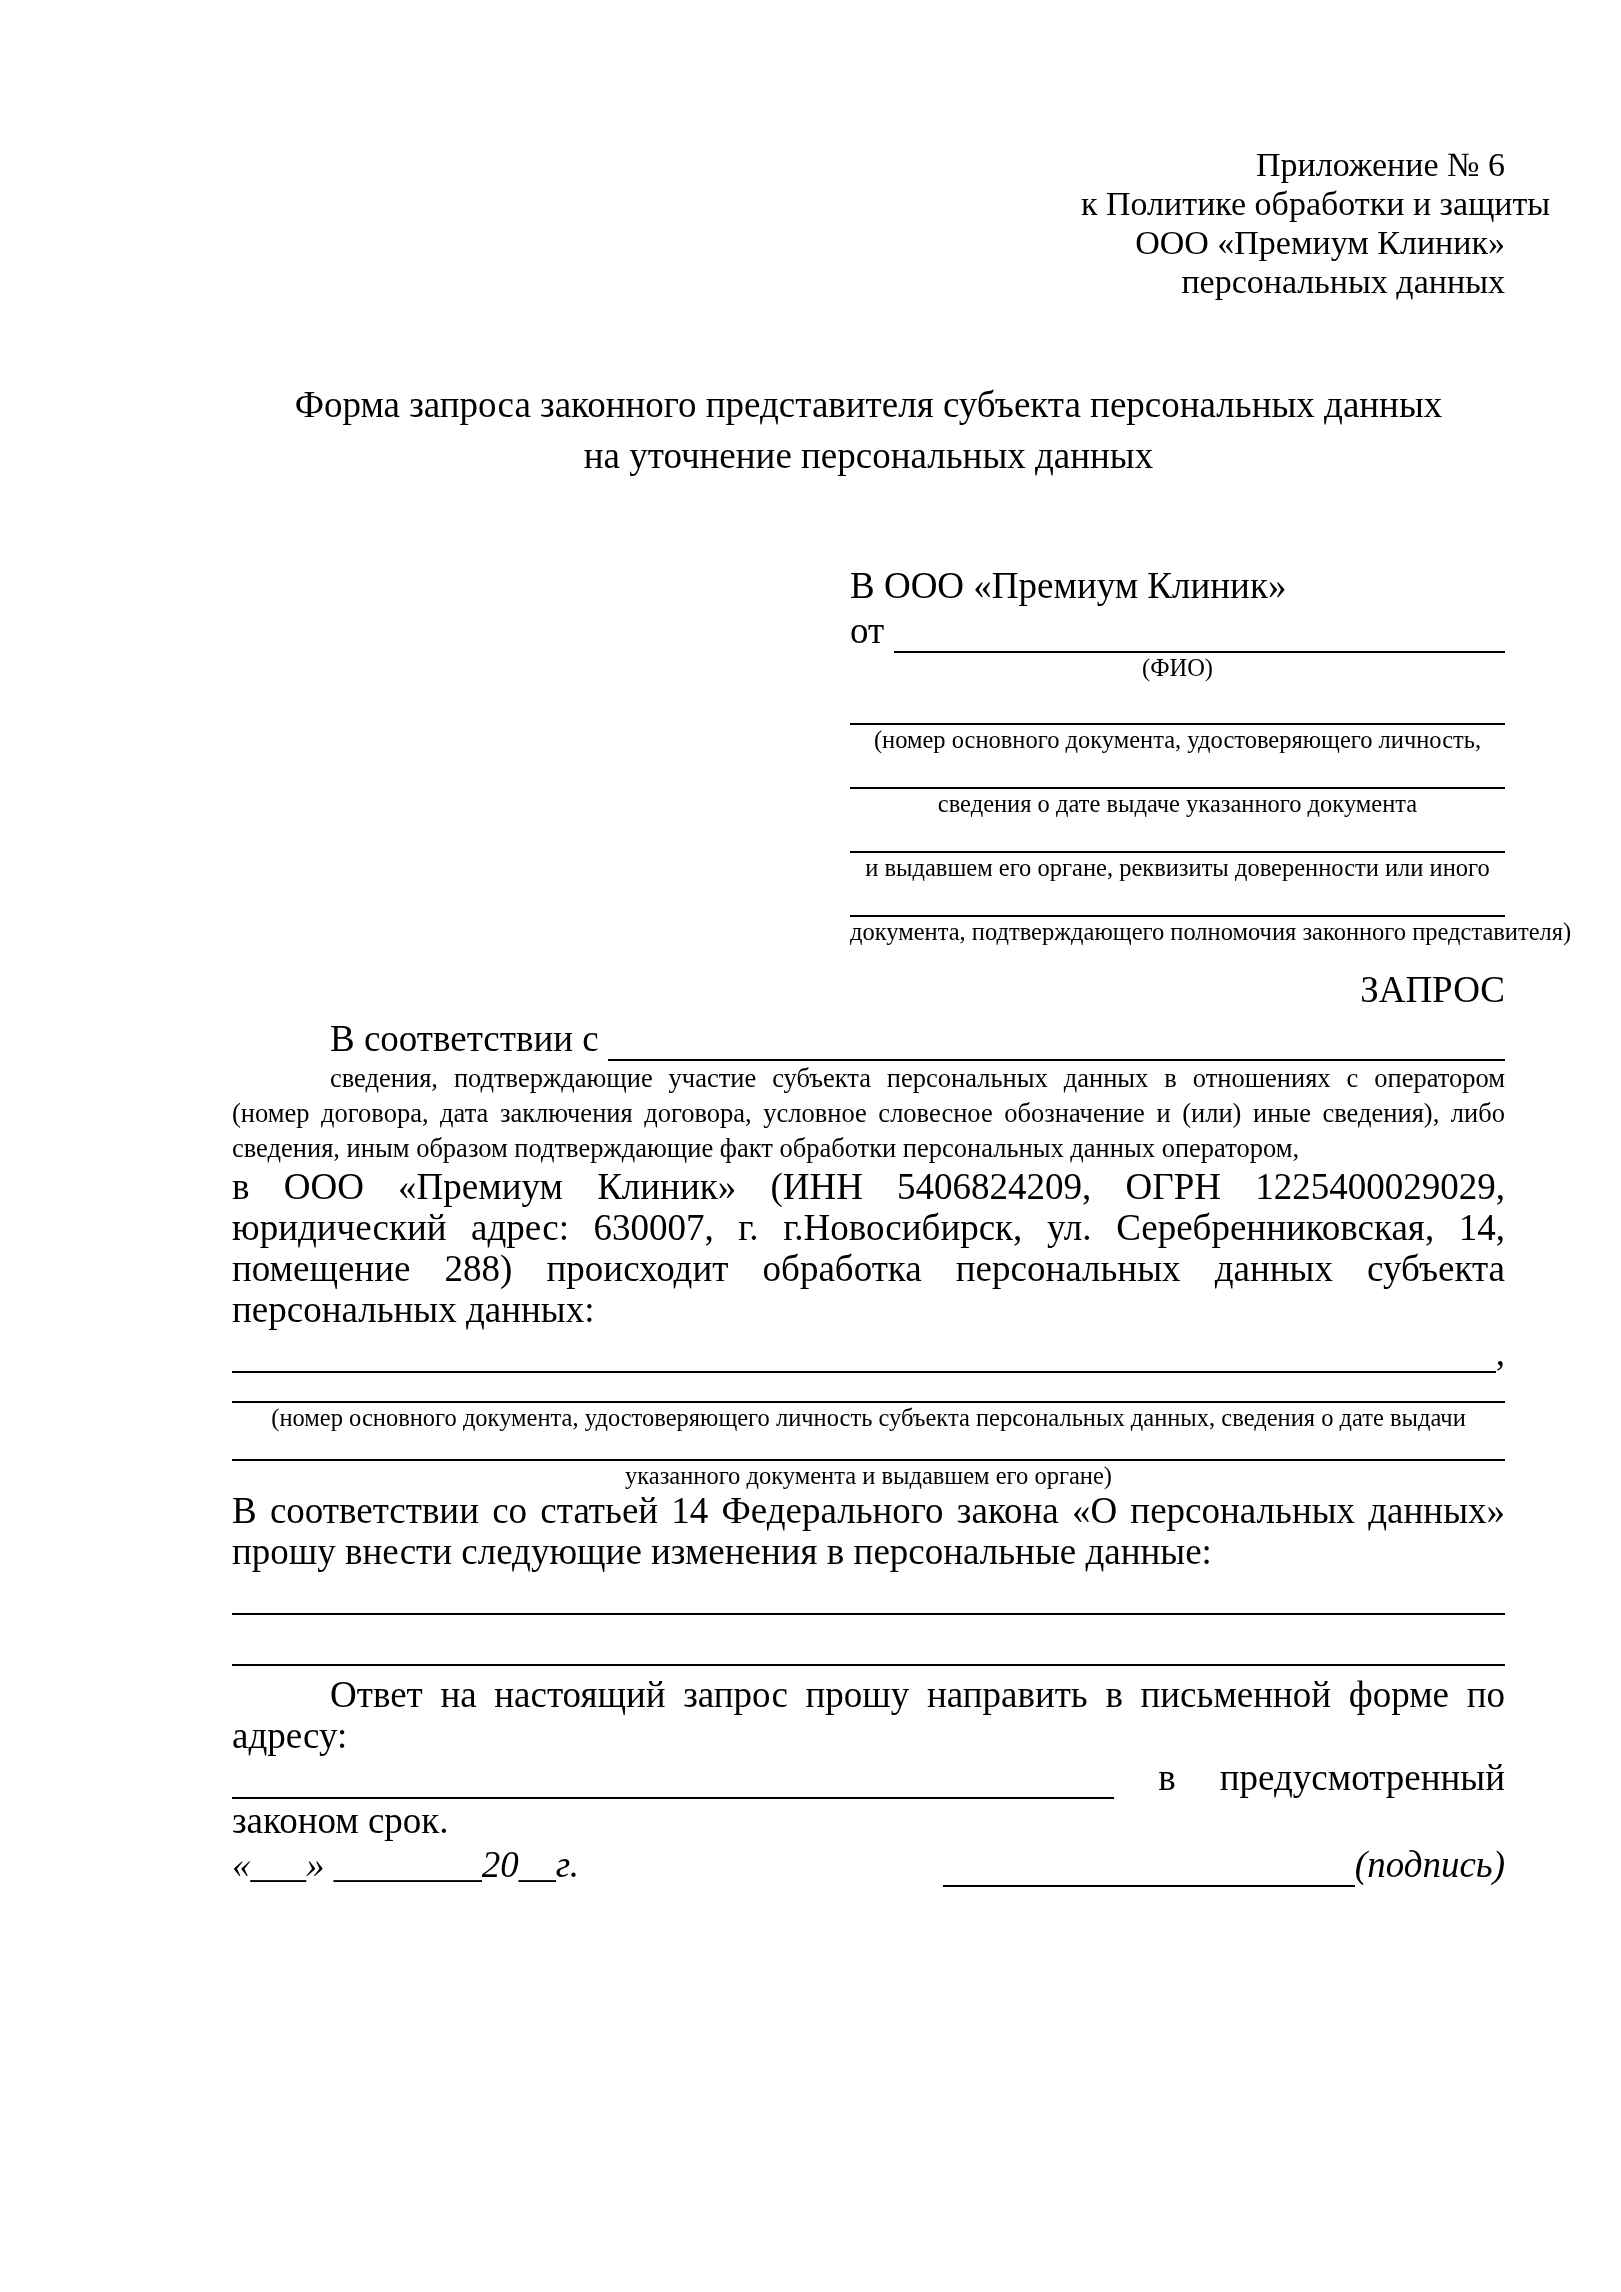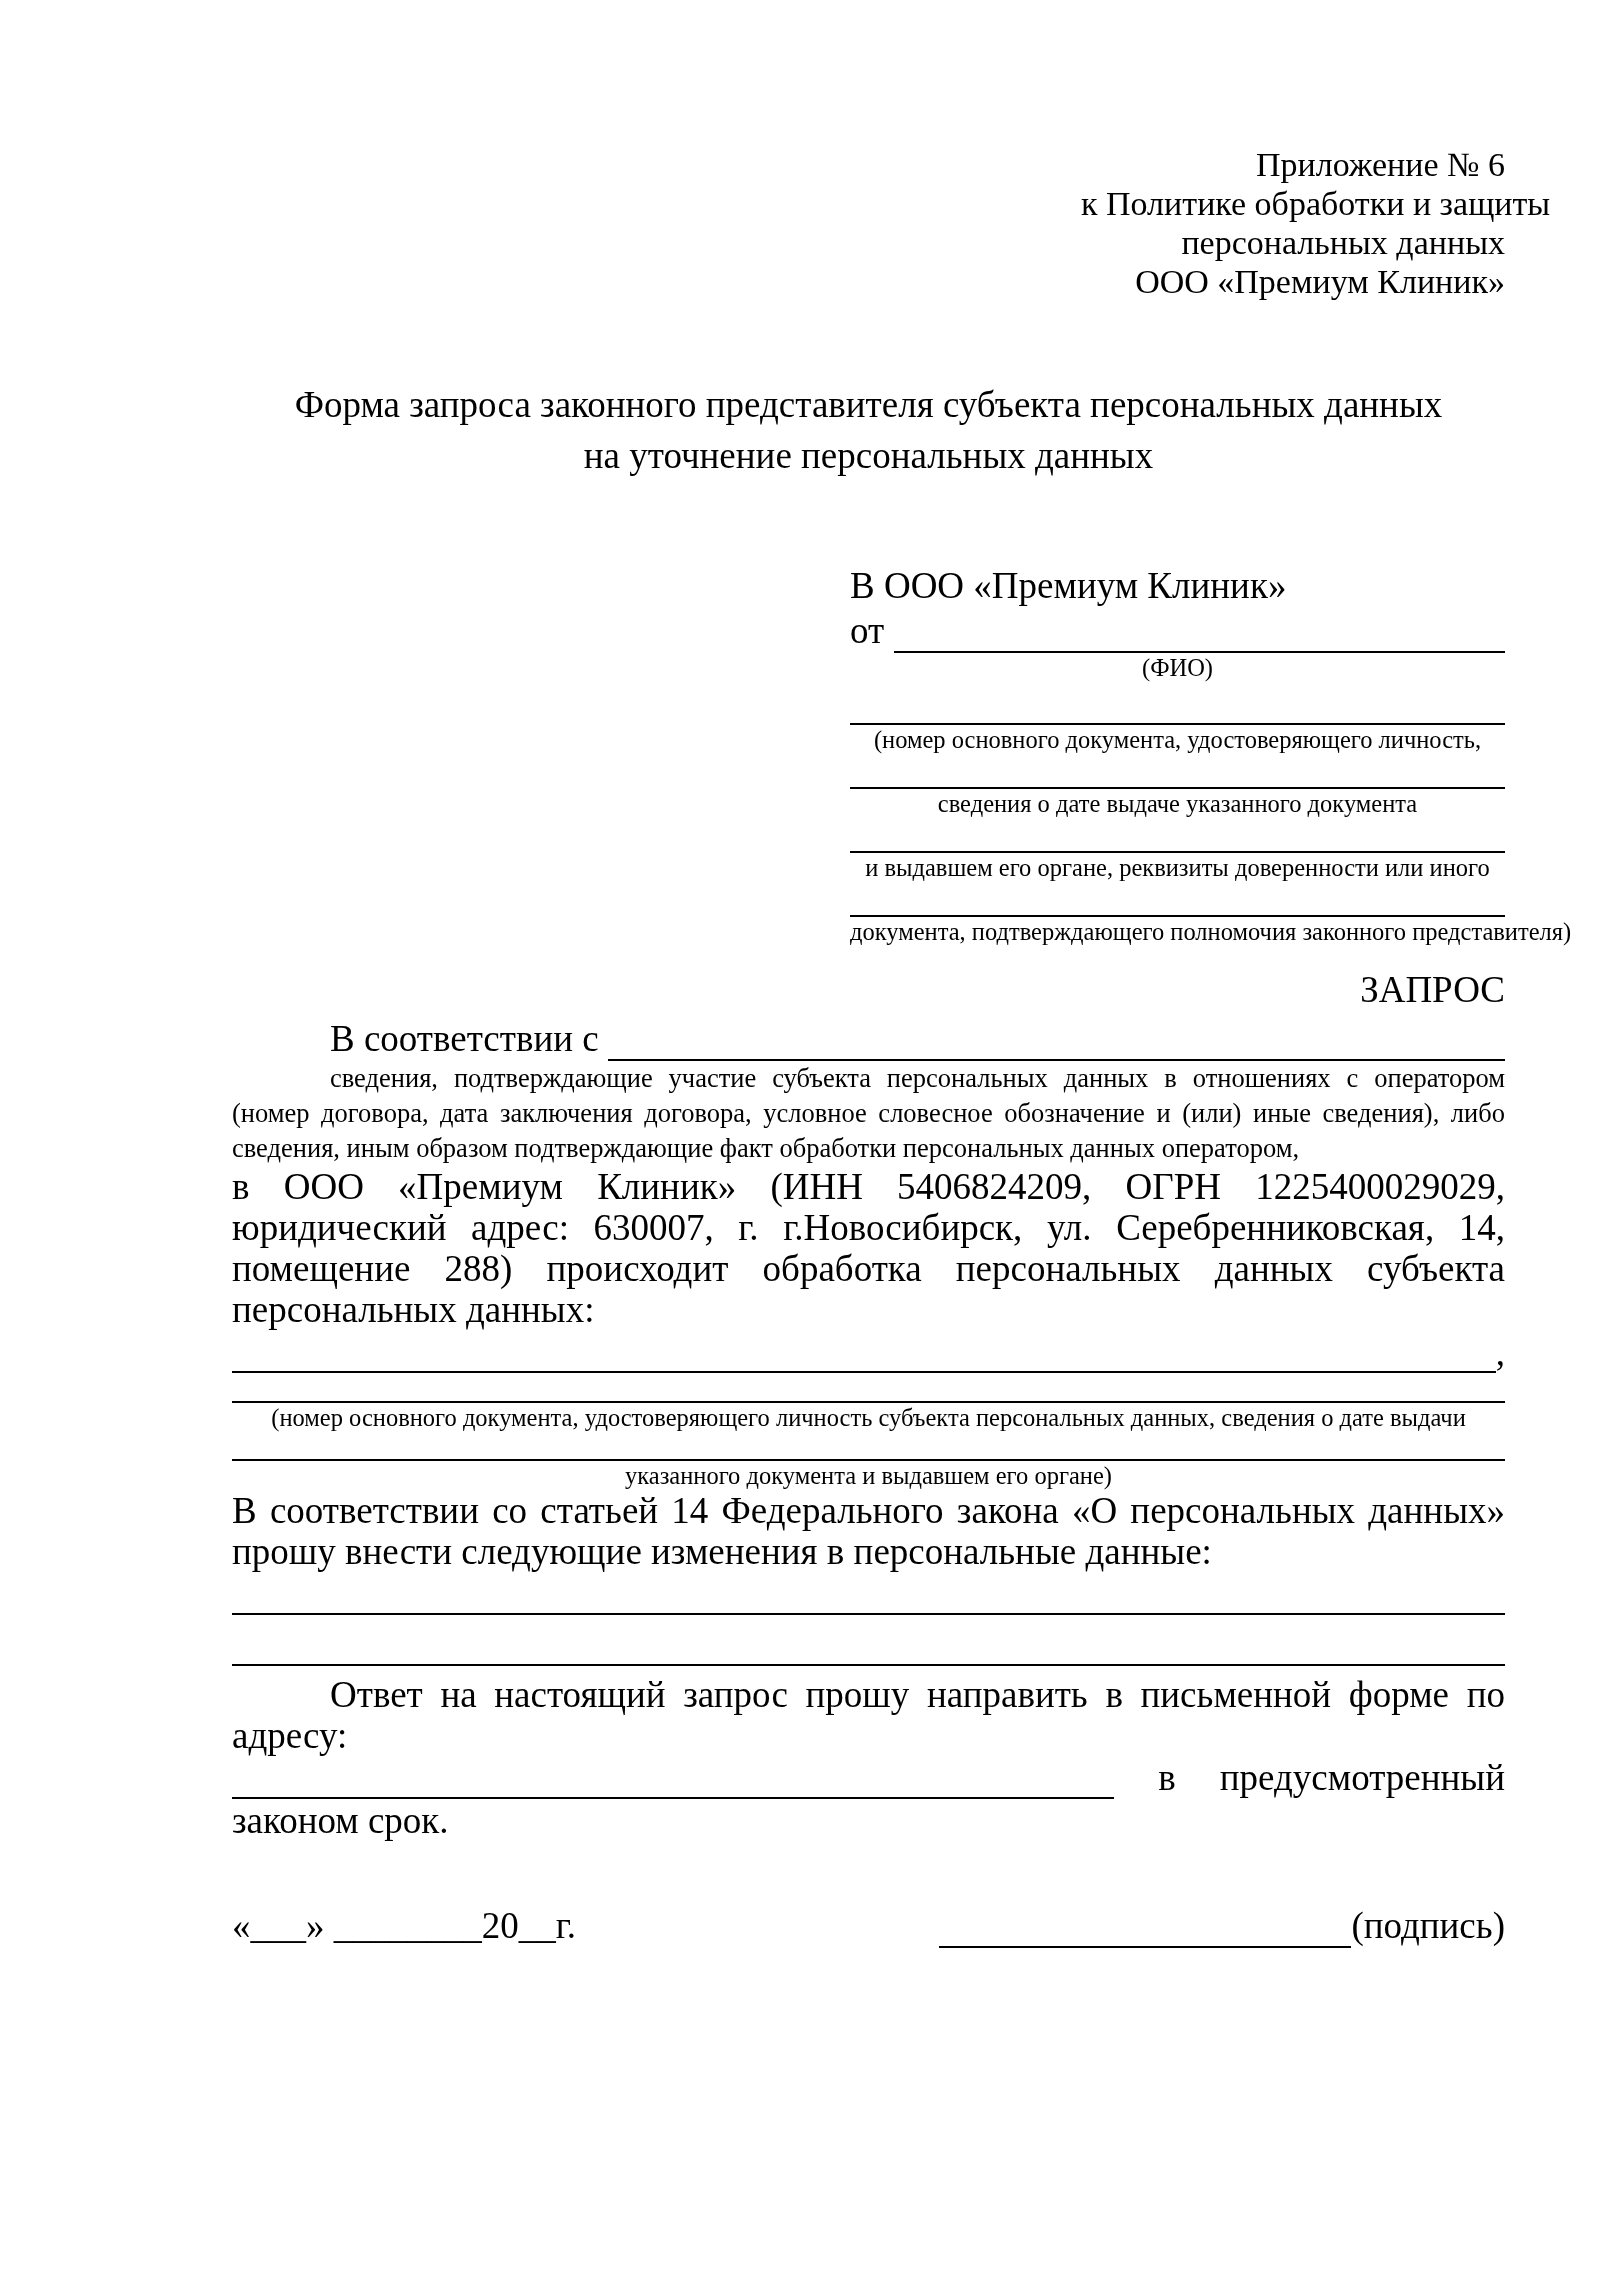--- a/index.html
+++ b/index.html
@@ -133,44 +133,44 @@
     width: 882px;
     border-bottom: 2.9px solid #000;
   }
   .resp-l3 {
     font-size: 37px;
     line-height: 43px;
   }
 
   
   .sig-row {
-    margin-top: 61px;
     display: flex;
     justify-content: space-between;
     align-items: flex-end;
     font-size: 37px;
     line-height: 45px;
+    font-style: italic;
   }
   .sig-right { display: flex; }
   .sig-fill {
     width: 412px;
     border-bottom: 2.9px solid #000;
   }
 </style>
 </head>
 <body>
 
 <div class="page">
   <div class="content">
 
     <div class="appendix">
       <div>Приложение № 6</div>
       <div>к Политике обработки и защиты</div>
+      <div>ООО «Премиум Клиник»</div>
       <div>персональных данных</div>
-      <div>ООО «Премиум Клиник»</div>
     </div>
 
     <div class="doc-title">
       <div>Форма запроса законного представителя субъекта персональных данных</div>
       <div>на уточнение персональных данных</div>
     </div>
 
     <div class="addressee">
       <div class="addr-to">В ООО «Премиум Клиник»</div>
       <div class="addr-from">

